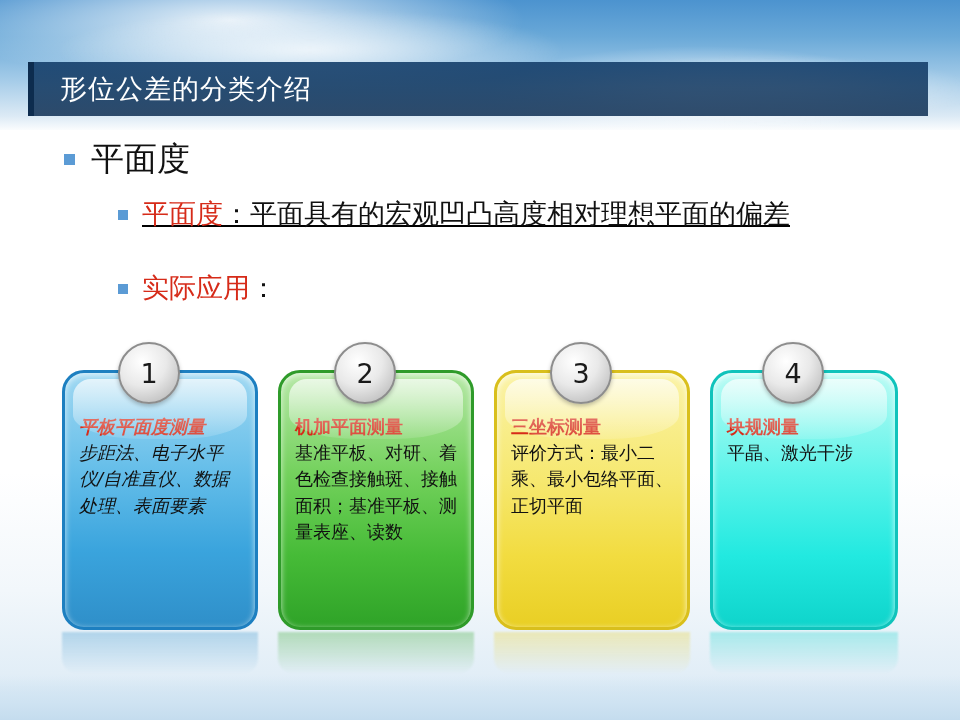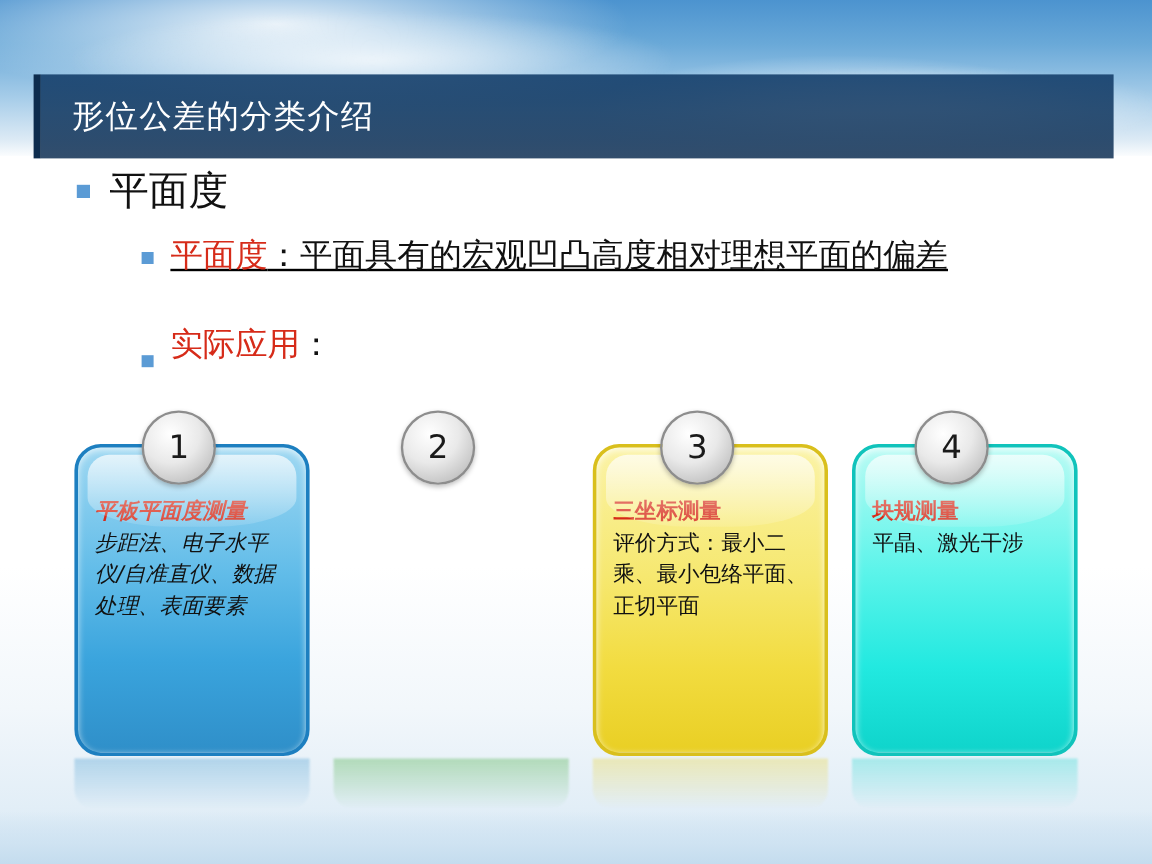--- a/index.html
+++ b/index.html
@@ -54,21 +54,21 @@
     left: 0; top: 130px;
     width: 960px; height: 590px;
     background: linear-gradient(180deg, #ffffff 0%, #ffffff 58%, #f2f7fb 78%, #e2eef7 92%, #d3e6f3 100%);
   }
 
   
   .title-bar {
     position: absolute;
     left: 28px; top: 62px;
     width: 900px;
-    height: 70px;
+    height: 54px;
     background: linear-gradient(180deg, rgba(24,66,110,0.92) 0%, rgba(20,58,98,0.88) 45%, rgba(16,48,84,0.86) 100%);
     border-left: 6px solid #0d2c4e;
     box-sizing: border-box;
     display: flex;
     align-items: center;
   }
   .title-text {
     color: #ffffff;
     font-size: 27px;
     letter-spacing: 1px;
@@ -103,21 +103,21 @@
     left: 118px; top: 196px;
     display: flex;
     align-items: flex-start;
     width: 790px;
     text-decoration: underline;
   }
   .bullet-l2b {
     position: absolute;
     left: 118px; top: 270px;
     display: flex;
-    align-items: flex-end;
+    align-items: flex-start;
     width: 790px;
   }
   .sq-blue-sm {
     width: 10px; height: 10px;
     background: #5b9bd5;
     margin-top: 14px;
     margin-right: 14px;
     flex: none;
   }
   .l2-text {
@@ -278,20 +278,25 @@
     <div class="reflection rf-2"></div>
     <div class="reflection rf-3"></div>
     <div class="reflection rf-4"></div>
 
     <div class="card card-1">
       <div class="gloss"></div>
       <div class="card-title">平板平面度测量</div>
       <div class="card-body">步距法、电子水平仪/自准直仪、数据处理、表面要素</div>
     </div>
 
+    <div class="card card-2">
+      <div class="gloss"></div>
+      <div class="card-title">机加平面测量</div>
+      <div class="card-body">基准平板、对研、着色检查接触斑、接触面积；基准平板、测量表座、读数</div>
+    </div>
 
     <div class="card card-3">
       <div class="gloss"></div>
       <div class="card-title">三坐标测量</div>
       <div class="card-body">评价方式：最小二乘、最小包络平面、正切平面</div>
     </div>
 
     <div class="card card-4">
       <div class="gloss"></div>
       <div class="card-title">块规测量</div>

